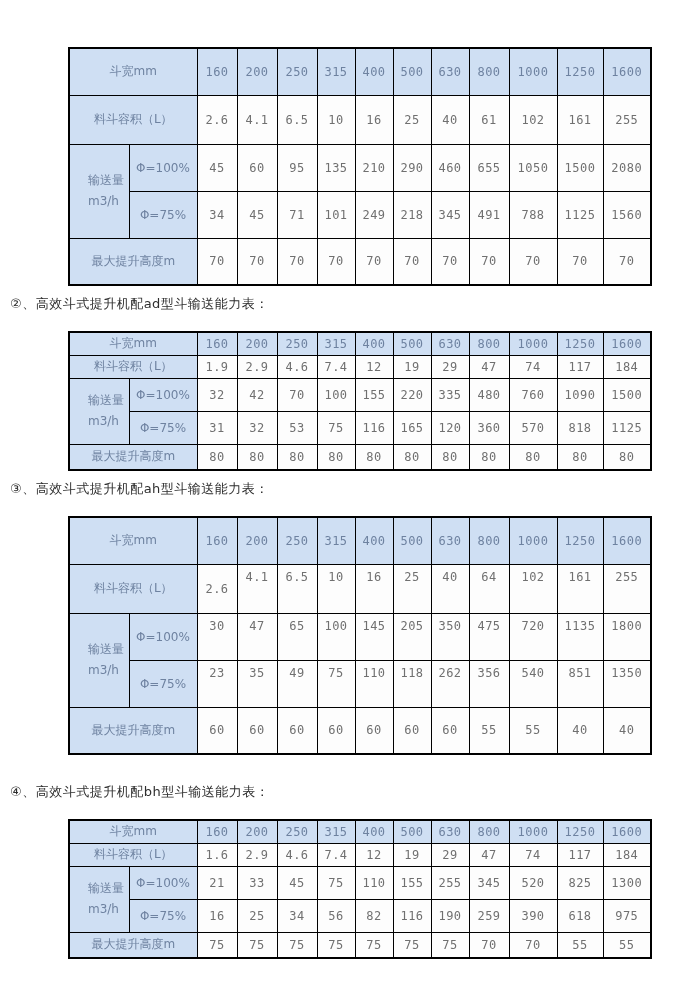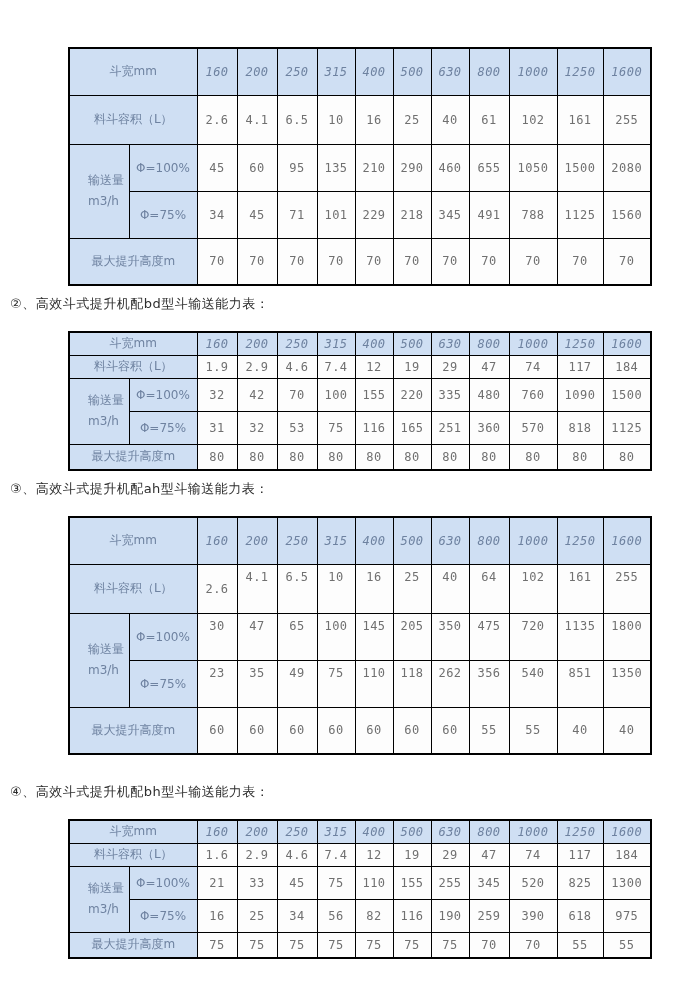--- a/index.html
+++ b/index.html
@@ -43,21 +43,20 @@
     background: var(--header-bg, #cfdff3);
     color: var(--label-text, #6e82a0);
     font-size: 12px;
   }
   td.hd {
     background: var(--header-bg, #cfdff3);
     color: var(--label-text, #6e82a0);
     font-family: "DejaVu Sans Mono", "Liberation Mono", monospace;
     font-size: 12px;
     letter-spacing: 0.5px;
-    font-style: italic;
   }
   td.num {
     background: var(--cell-bg, #fdfdfd);
     color: var(--value-text, #707070);
     font-family: "DejaVu Sans Mono", "Liberation Mono", monospace;
     font-size: 12px;
     letter-spacing: 0.5px;
   }
   td.cap {
     text-align: left;
@@ -143,21 +142,21 @@
             <td class="num">1050</td>
             <td class="num">1500</td>
             <td class="num">2080</td>
           </tr>
           <tr class="r-phi">
             <td class="lbl">Φ=75%</td>
             <td class="num">34</td>
             <td class="num">45</td>
             <td class="num">71</td>
             <td class="num">101</td>
-            <td class="num">229</td>
+            <td class="num">249</td>
             <td class="num">218</td>
             <td class="num">345</td>
             <td class="num">491</td>
             <td class="num">788</td>
             <td class="num">1125</td>
             <td class="num">1560</td>
           </tr>
           <tr class="r-max">
             <td class="lbl" colspan="2">最大提升高度m</td>
             <td class="num">70</td>
@@ -169,21 +168,21 @@
             <td class="num">70</td>
             <td class="num">70</td>
             <td class="num">70</td>
             <td class="num">70</td>
             <td class="num">70</td>
           </tr>
         </tbody>
       </table>
     </div>
     <div class="section">
-      <div class="sec-title">②、高效斗式提升机配bd型斗输送能力表：</div>
+      <div class="sec-title">②、高效斗式提升机配ad型斗输送能力表：</div>
       <table class="spec-table short">
         <colgroup>
           <col style="width: 60px;">
           <col style="width: 68px;">
           <col style="width: 40px;">
           <col style="width: 40px;">
           <col style="width: 40px;">
           <col style="width: 38px;">
           <col style="width: 38px;">
           <col style="width: 38px;">
@@ -241,21 +240,21 @@
             <td class="num">1500</td>
           </tr>
           <tr class="r-phi">
             <td class="lbl">Φ=75%</td>
             <td class="num">31</td>
             <td class="num">32</td>
             <td class="num">53</td>
             <td class="num">75</td>
             <td class="num">116</td>
             <td class="num">165</td>
-            <td class="num">251</td>
+            <td class="num">120</td>
             <td class="num">360</td>
             <td class="num">570</td>
             <td class="num">818</td>
             <td class="num">1125</td>
           </tr>
           <tr class="r-max">
             <td class="lbl" colspan="2">最大提升高度m</td>
             <td class="num">80</td>
             <td class="num">80</td>
             <td class="num">80</td>

